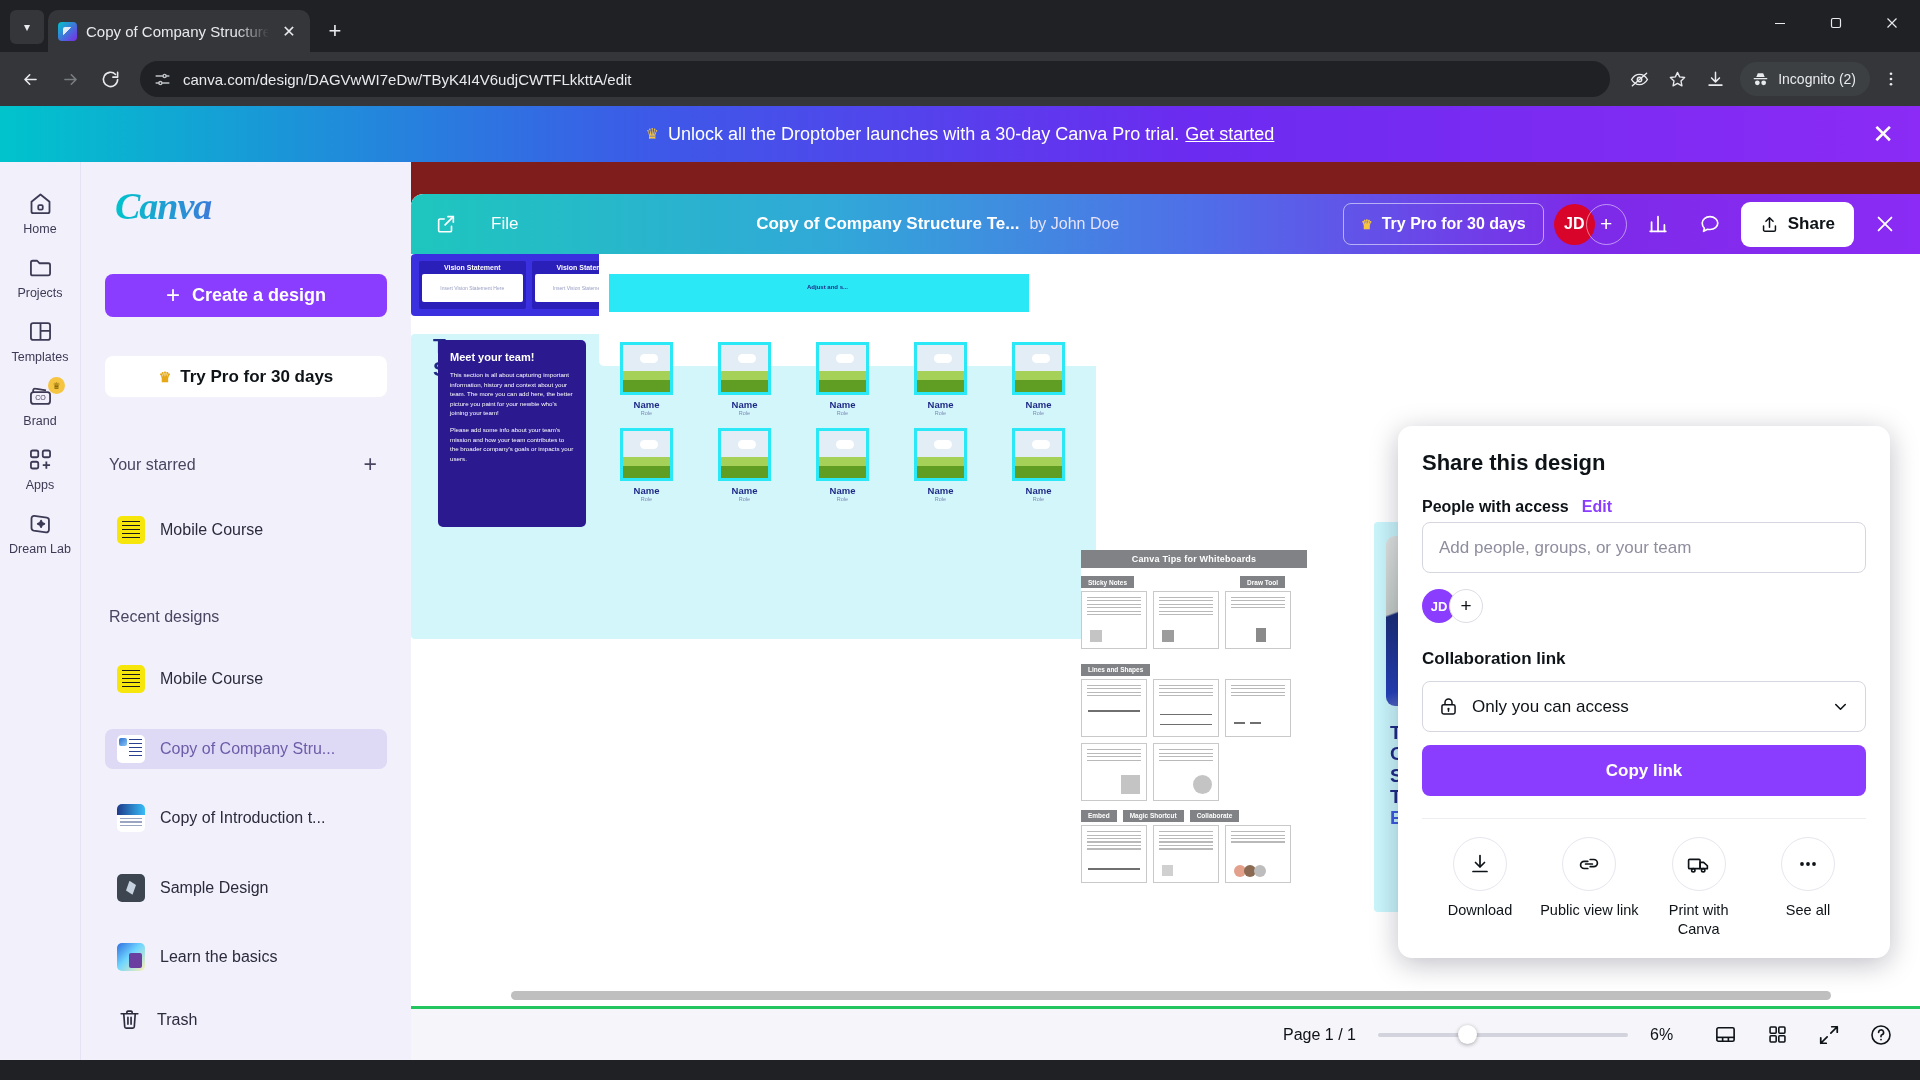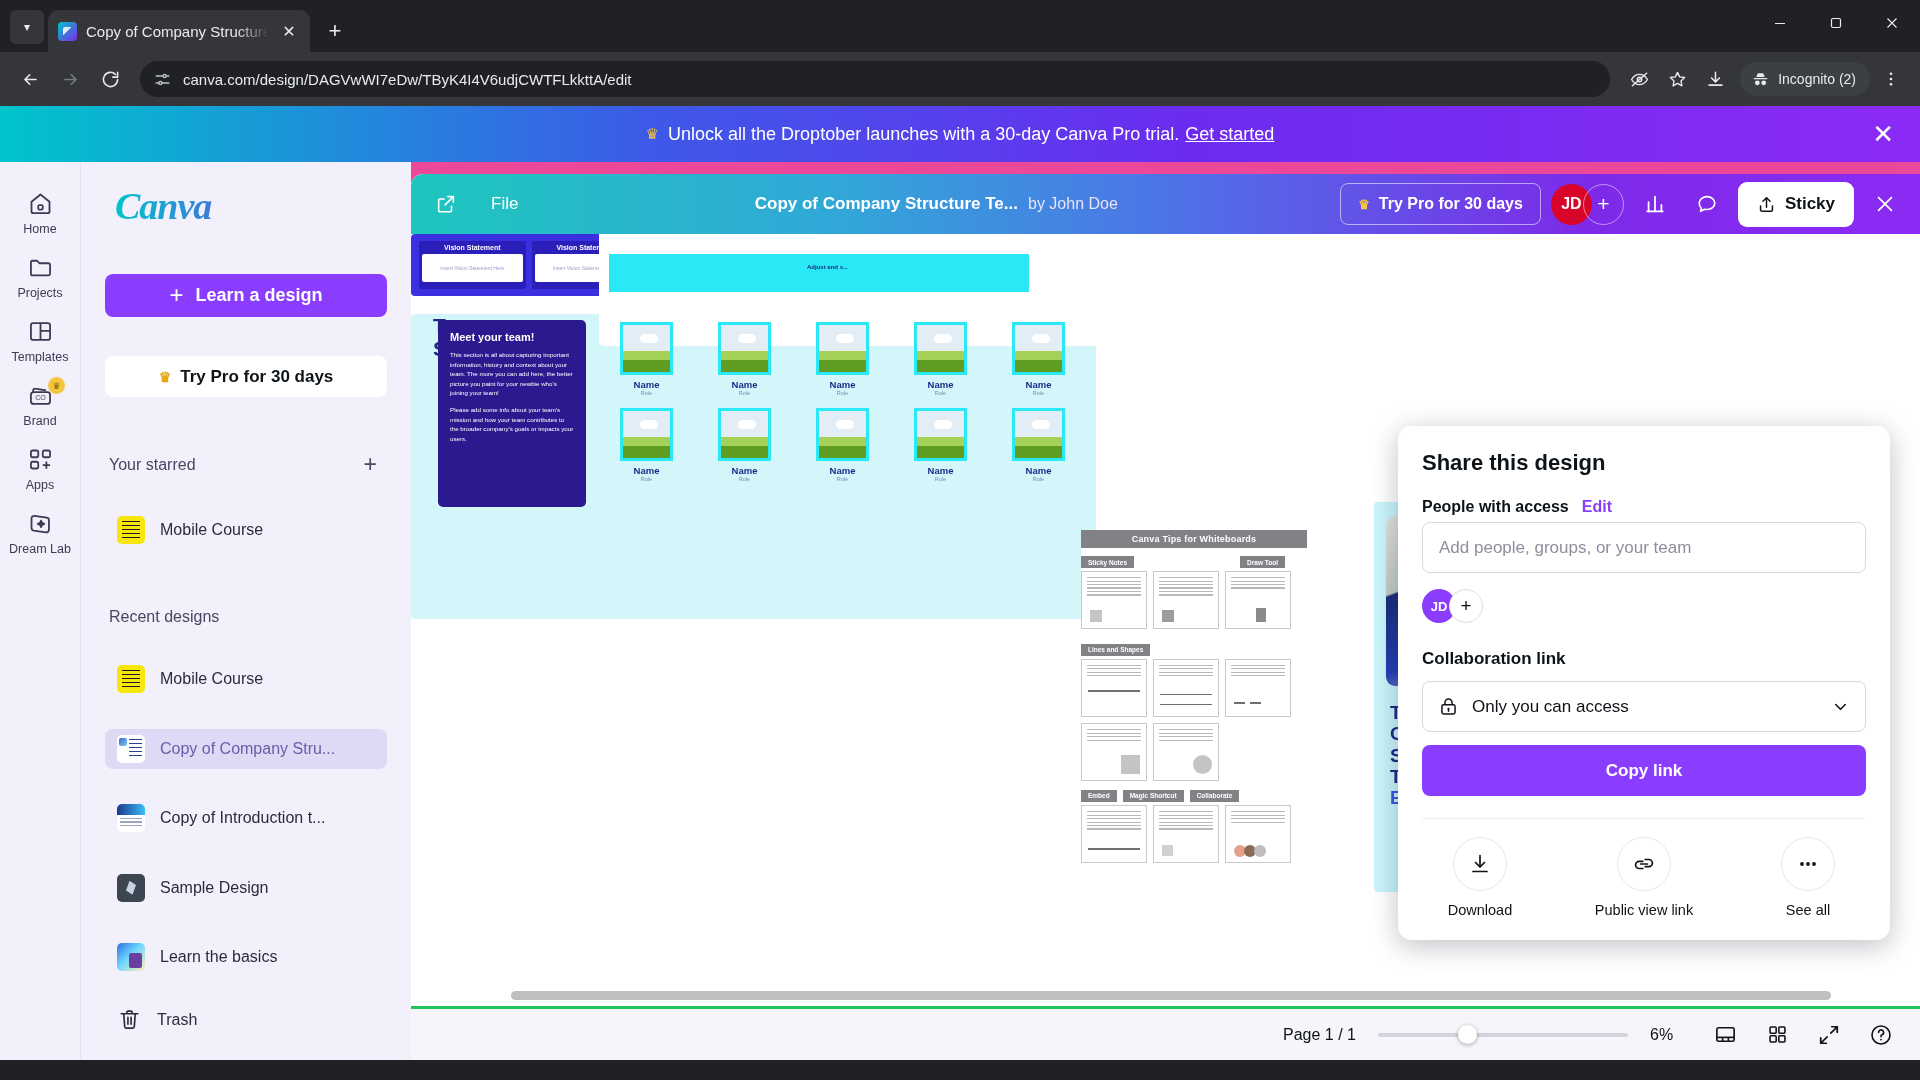--- a/index.html
+++ b/index.html
@@ -200,22 +200,22 @@
     overflow: hidden; text-overflow: ellipsis;
   }
   .trash-row {
     display: flex; align-items: center; gap: 15px; margin: auto 0 28px 12px;
     cursor: pointer;
   }
   .trash-row .t { font-size: 16px; color: #2b2b3d; }
 
   
   .editor-wrap {
-    flex: 1; position: relative; background: #ec4899;
-    padding: 12px 0 0 0; display: flex; flex-direction: column; min-width: 0;
+    flex: 1; position: relative; background: #7f1d1d;
+    padding: 32px 0 0 0; display: flex; flex-direction: column; min-width: 0;
   }
   .editor-frame {
     flex: 1; margin: 0 0 0 0; background: #fff;
     border-radius: 12px 0 0 0; display: flex; flex-direction: column;
     overflow: hidden; position: relative;
   }
   .editor-topbar {
     height: 60px; flex: none;
     background: linear-gradient(90deg, #1ec6be 0%, #31a8d8 28%, #4f6fe8 52%, #7d2ae8 78%, #8b2bf5 100%);
     display: flex; align-items: center; padding: 0 14px; gap: 10px;
@@ -613,21 +613,21 @@
           <path d="M12.5 9.4l.9 2 2 .9-2 .9-.9 2-.9-2-2-.9 2-.9z" fill="#3d3a55"></path>
         </svg>
       <span class="rail-label">Dream Lab</span>
     </div>
   </div>
 
   <div class="sidebar">
     <div class="canva-logo">Canva</div>
     <button class="create-btn">
       <span class="plus">+</span>
-      <span>Learn a design</span>
+      <span>Create a design</span>
     </button>
     <button class="trypro-btn">
       <span class="crown">♛</span>
       <span>Try Pro for 30 days</span>
     </button>
 
     <div class="section-hdr">
       <span class="t">Your starred</span>
       <span class="add">+</span>
     </div>
@@ -704,21 +704,21 @@
           <svg width="22" height="22" viewBox="0 0 24 24" fill="none" stroke="currentColor" stroke-width="1.8" stroke-linejoin="round">
               <path d="M12 4c4.8 0 8.5 3.1 8.5 7s-3.7 7-8.5 7c-.9 0-1.8-.1-2.6-.3L5 20l.9-3.3C4.4 15.4 3.5 13.8 3.5 11c0-3.9 3.7-7 8.5-7z"></path>
             </svg>
         </div>
         <button class="share-btn">
           <svg width="19" height="19" viewBox="0 0 24 24" fill="none" stroke="currentColor" stroke-width="1.9" stroke-linecap="round" stroke-linejoin="round">
               <path d="M12 15.5V4"></path>
               <path d="M7.5 8 12 3.5 16.5 8"></path>
               <path d="M4.5 14v4.8A1.7 1.7 0 0 0 6.2 20.5h11.6a1.7 1.7 0 0 0 1.7-1.7V14"></path>
             </svg>
-          <span>Sticky</span>
+          <span>Share</span>
         </button>
         <div class="etb-icon-btn">
           <svg width="22" height="22" viewBox="0 0 24 24" fill="none" stroke="currentColor" stroke-width="2" stroke-linecap="round">
               <path d="M5 5 19 19M19 5 5 19"></path>
             </svg>
         </div>
       </div>
 
       <div class="canvas-area">
         <div class="canvas-inner">
@@ -1034,20 +1034,31 @@
             <svg width="24" height="24" viewBox="0 0 24 24" fill="none" stroke="currentColor" stroke-width="1.7" stroke-linecap="round">
                 <path d="M13.2 7.5h3.6a3.6 3.6 0 0 1 0 7.2h-3.6"></path>
                 <path d="M10.8 16.5H7.2a3.6 3.6 0 0 1 0-7.2h3.6"></path>
                 <path d="M8.6 12h6.8"></path>
               </svg>
           </div>
           <span class="sp-action-label">Public view link</span>
         </div>
         <div class="sp-action">
           <div class="sp-action-circle">
+            <svg width="25" height="25" viewBox="0 0 24 24" fill="none" stroke="currentColor" stroke-width="1.6" stroke-linejoin="round">
+                <rect x="2.5" y="7" width="11" height="9" rx="1"></rect>
+                <path d="M13.5 10h3.4l3.6 3.2V16h-7z"></path>
+                <circle cx="7" cy="17.5" r="1.6"></circle>
+                <circle cx="16.5" cy="17.5" r="1.6"></circle>
+              </svg>
+          </div>
+          <span class="sp-action-label">Print with Canva</span>
+        </div>
+        <div class="sp-action">
+          <div class="sp-action-circle">
             <svg width="24" height="24" viewBox="0 0 24 24" fill="currentColor">
                 <circle cx="6" cy="12" r="1.9"></circle>
                 <circle cx="12" cy="12" r="1.9"></circle>
                 <circle cx="18" cy="12" r="1.9"></circle>
               </svg>
           </div>
           <span class="sp-action-label">See all</span>
         </div>
       </div>
     </div>

